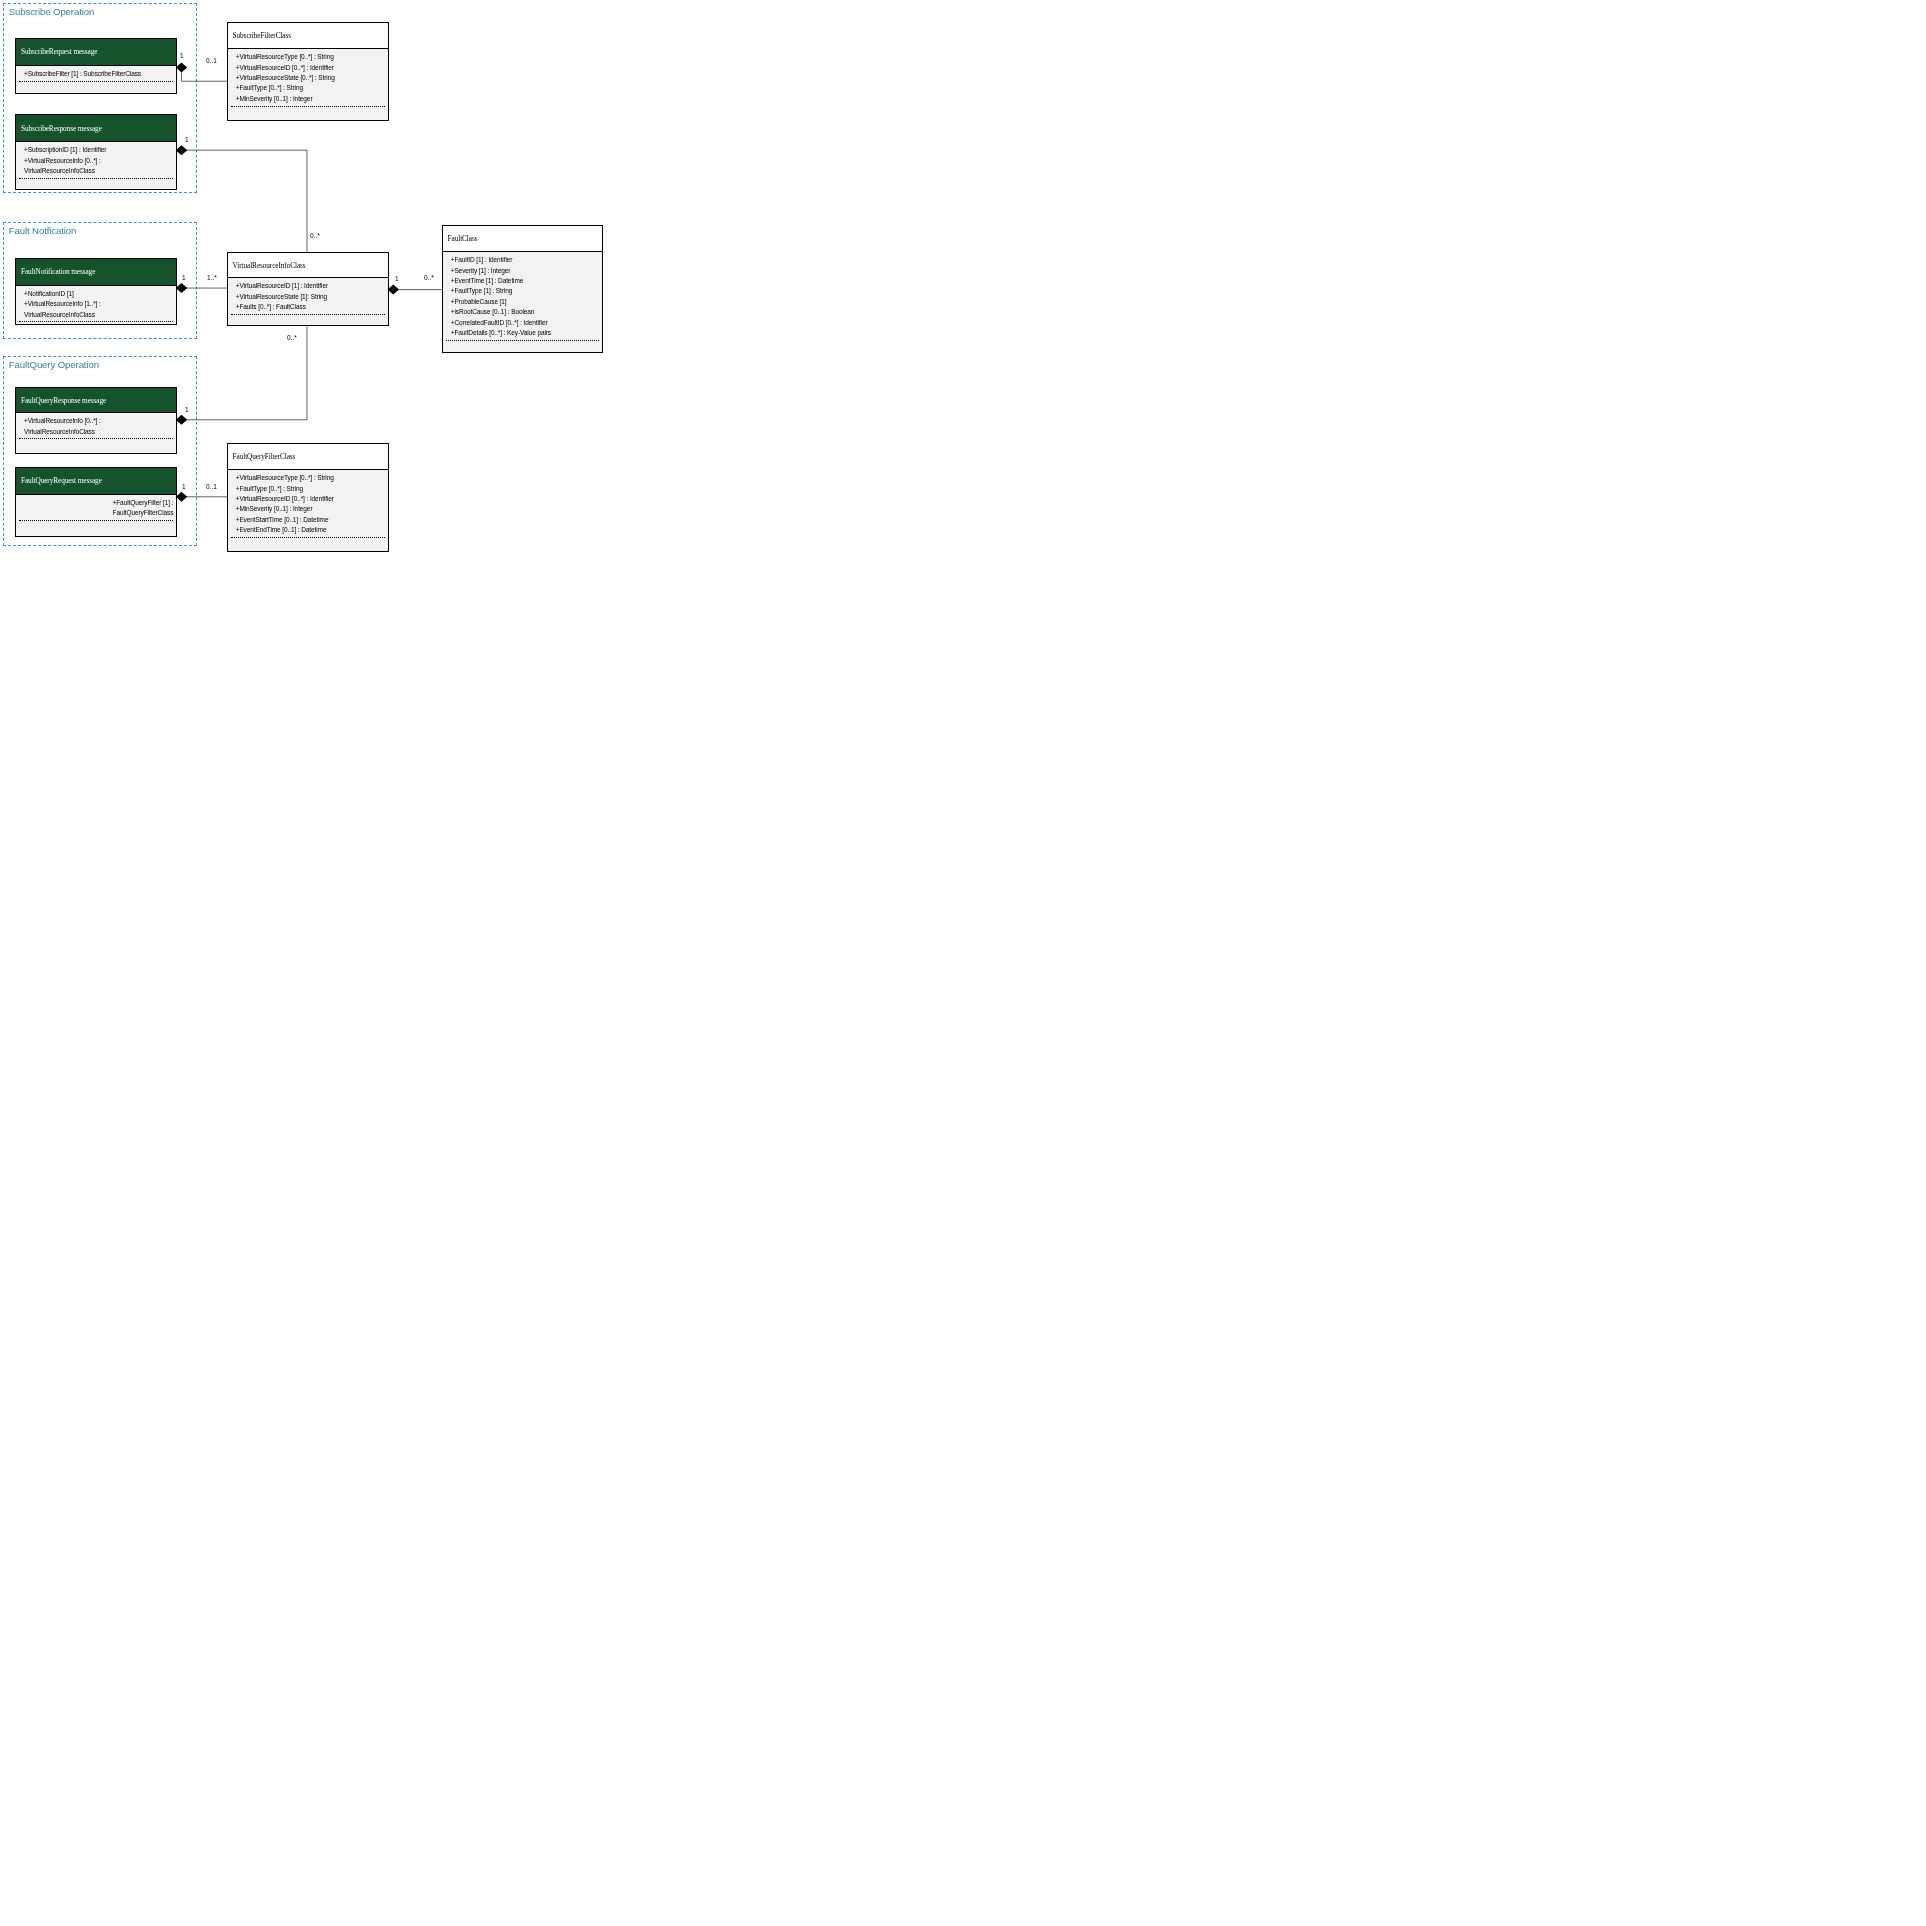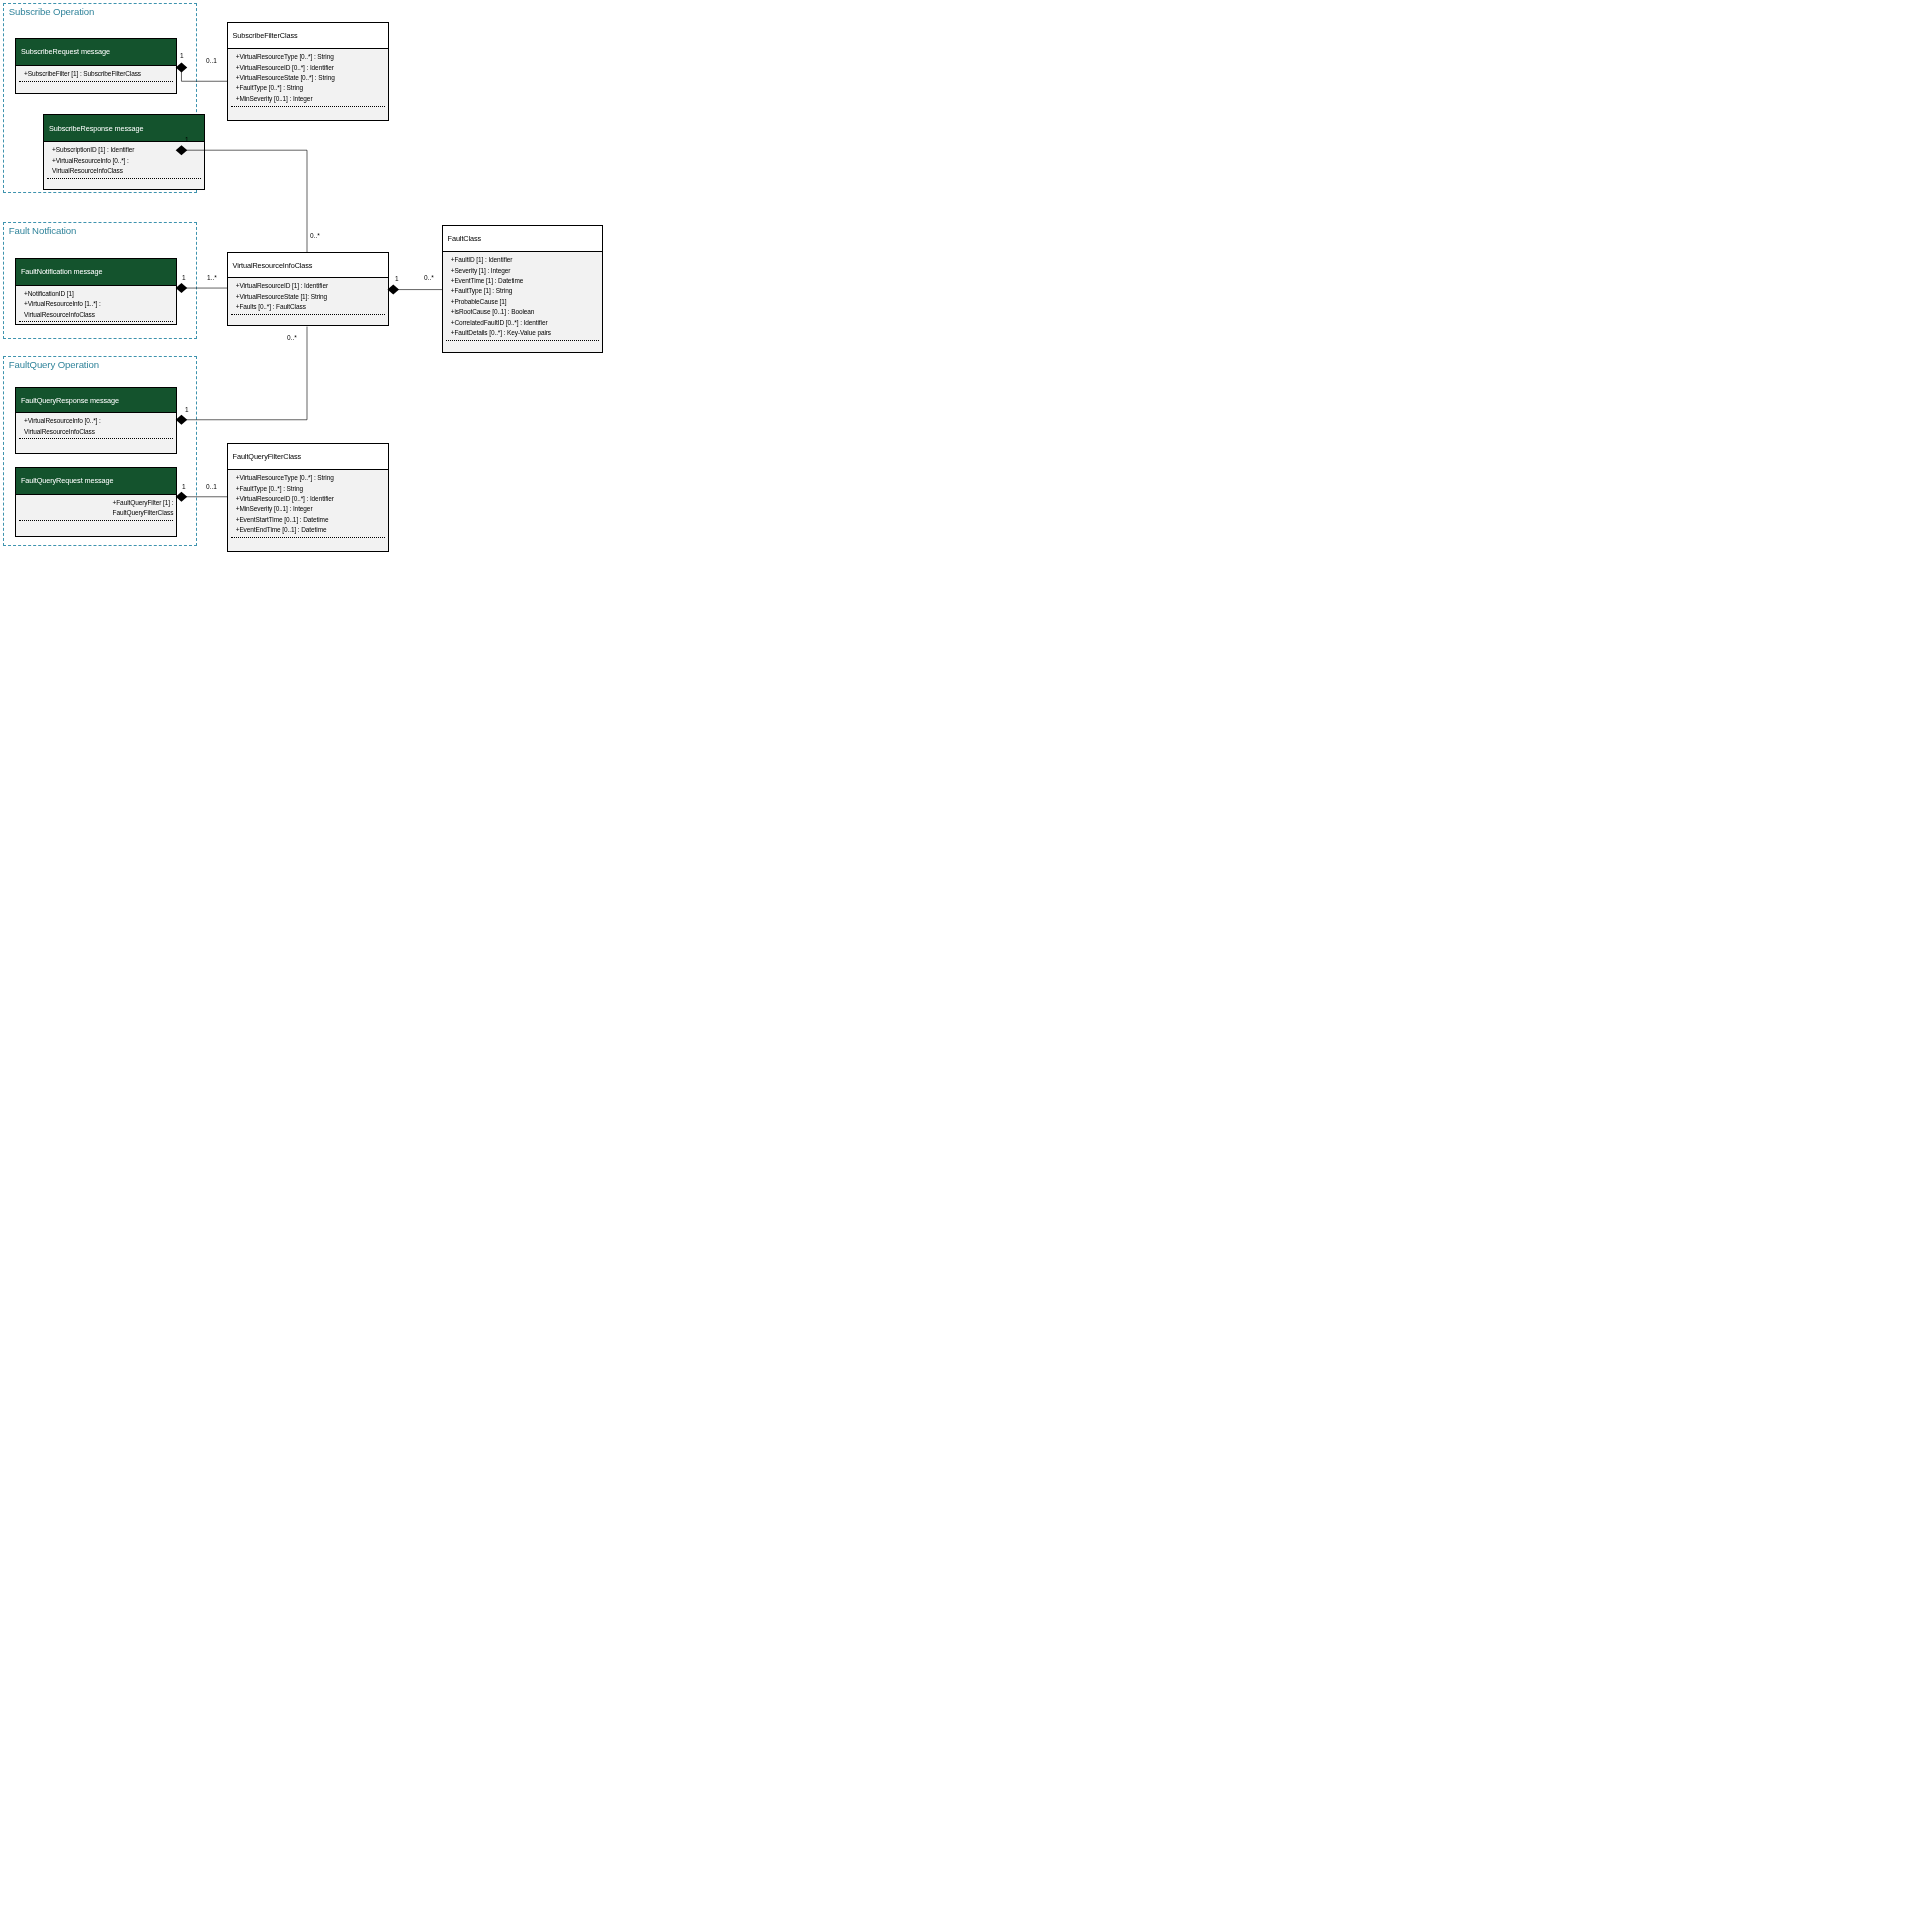--- a/index.html
+++ b/index.html
@@ -17,21 +17,21 @@
     position:absolute; left:4.6px; top:2.3px; font-size:9.6px; color:#31849B;
     white-space:nowrap; letter-spacing:-0.1px;
   }
   .uml-box {
     position:absolute; border:1px solid #000; box-sizing:border-box;
     background:#F2F2F2; z-index:3;
   }
   .uml-header {
     display:flex; align-items:center; box-sizing:border-box;
     border-bottom:1px solid #000; padding:0 4.6px; font-size:7.3px;
-    white-space:nowrap; letter-spacing:-0.1px;
+    white-space:nowrap; letter-spacing:-0.1px;font-family:Liberation Serif, serif;
   }
   .msg > .uml-header { background:#14532d; color:#ffffff; }
   .cls > .uml-header { background:#ffffff; color:#000000; }
   .uml-body { padding-top:3.1px; }
   .attr {
     font-size:6.5px; line-height:10.4px; padding:0 3.1px 0 7.7px;
     white-space:nowrap; letter-spacing:-0.1px;
   }
   .attr-sep { border-top:0.8px dotted #000; margin:1.5px 3.1px 0 3.1px; height:0; }
   .links { position:absolute; left:0; top:0; z-index:5; pointer-events:none; }
@@ -67,21 +67,21 @@
     <div class="uml-body">
       <div class="attr">+VirtualResourceType [0..*] : String</div>
       <div class="attr">+VirtualResourceID [0..*] : Identifier</div>
       <div class="attr">+VirtualResourceState [0..*] : String</div>
       <div class="attr">+FaultType [0..*] : String</div>
       <div class="attr">+MinSeverity [0..1] : Integer</div>
       <div class="attr-sep"></div>
     </div>
   </div>
 
-  <div class="uml-box msg" style="left:15.4px; top:114px; width:162px; height:76px;margin-left:28px;">
+  <div class="uml-box msg" style="left:15.4px; top:114px; width:162px; height:76px;">
     <div class="uml-header" style="height:27px;">SubscribeResponse message</div>
     <div class="uml-body">
       <div class="attr">+SubscriptionID [1] : Identifier</div>
       <div class="attr">+VirtualResourceInfo [0..*] :</div>
       <div class="attr">VirtualResourceInfoClass</div>
       <div class="attr-sep"></div>
     </div>
   </div>
 
   <div class="uml-box msg" style="left:15.4px; top:258px; width:162px; height:67px;">

